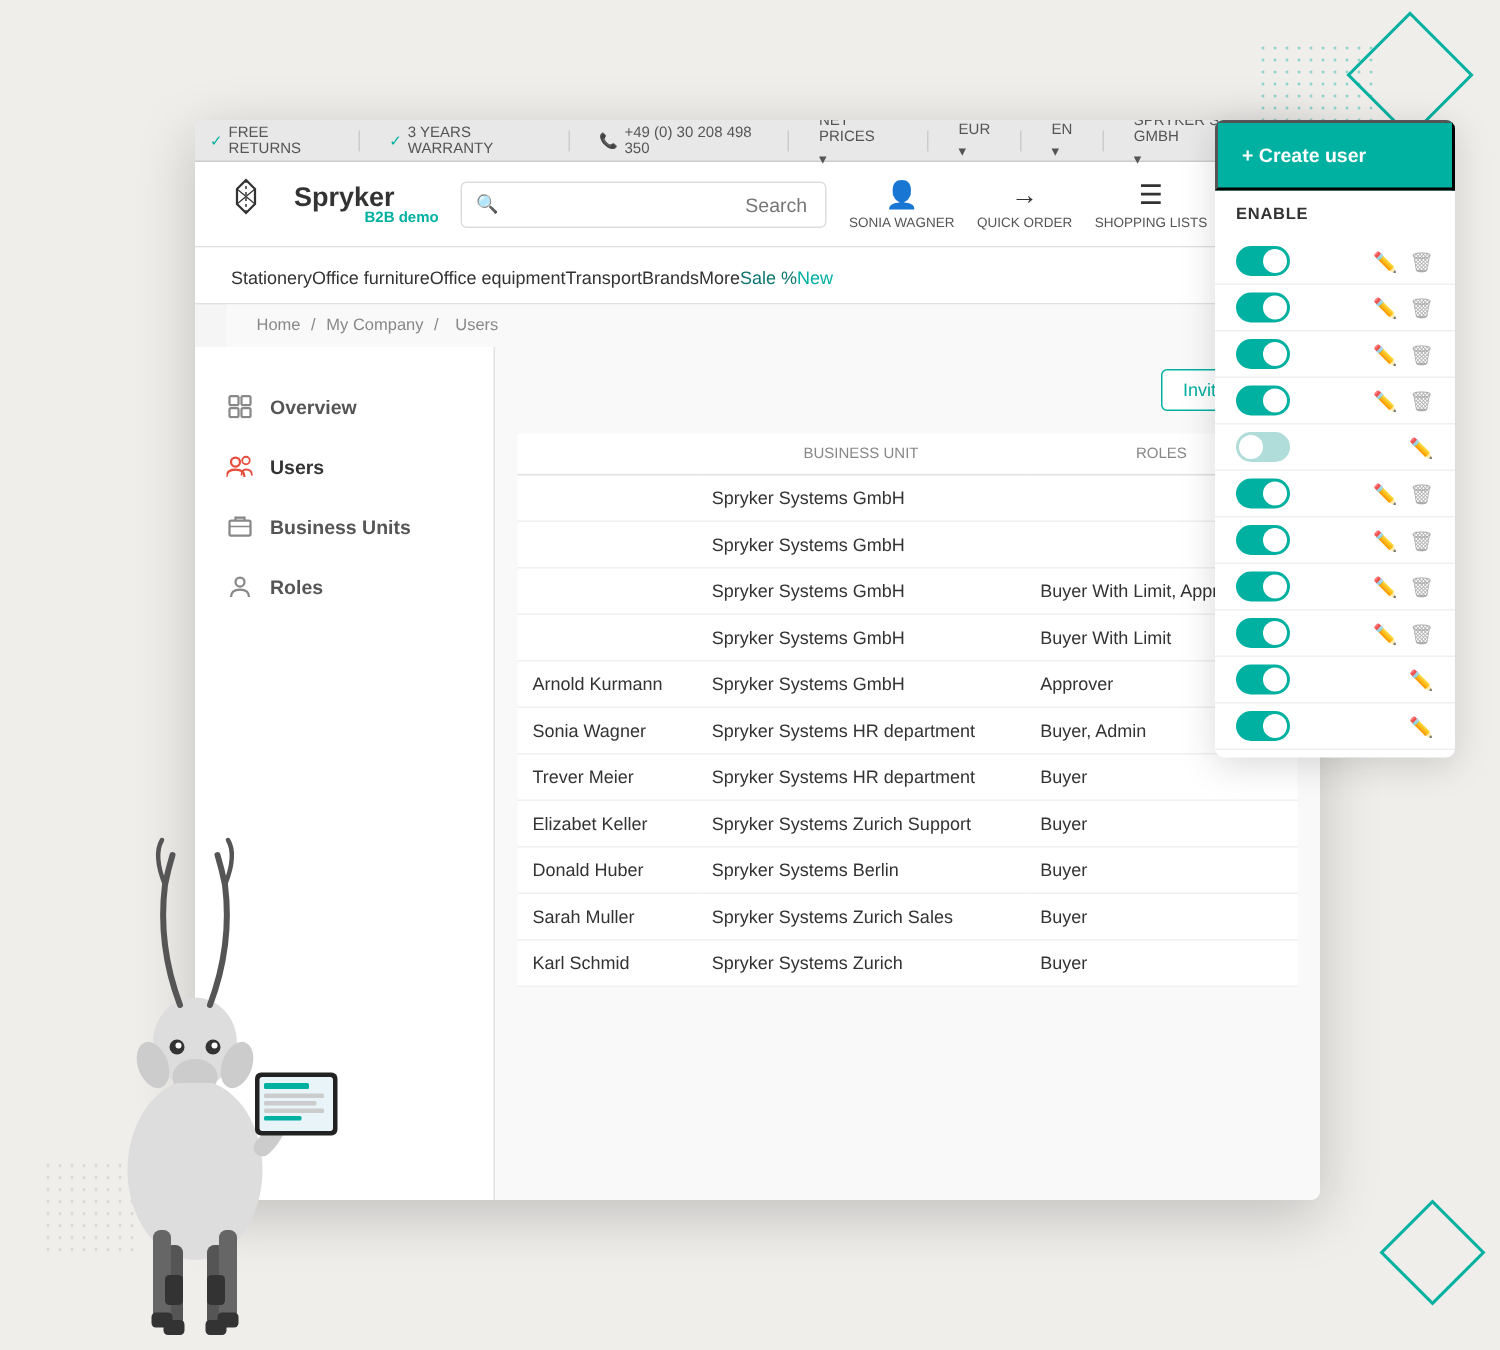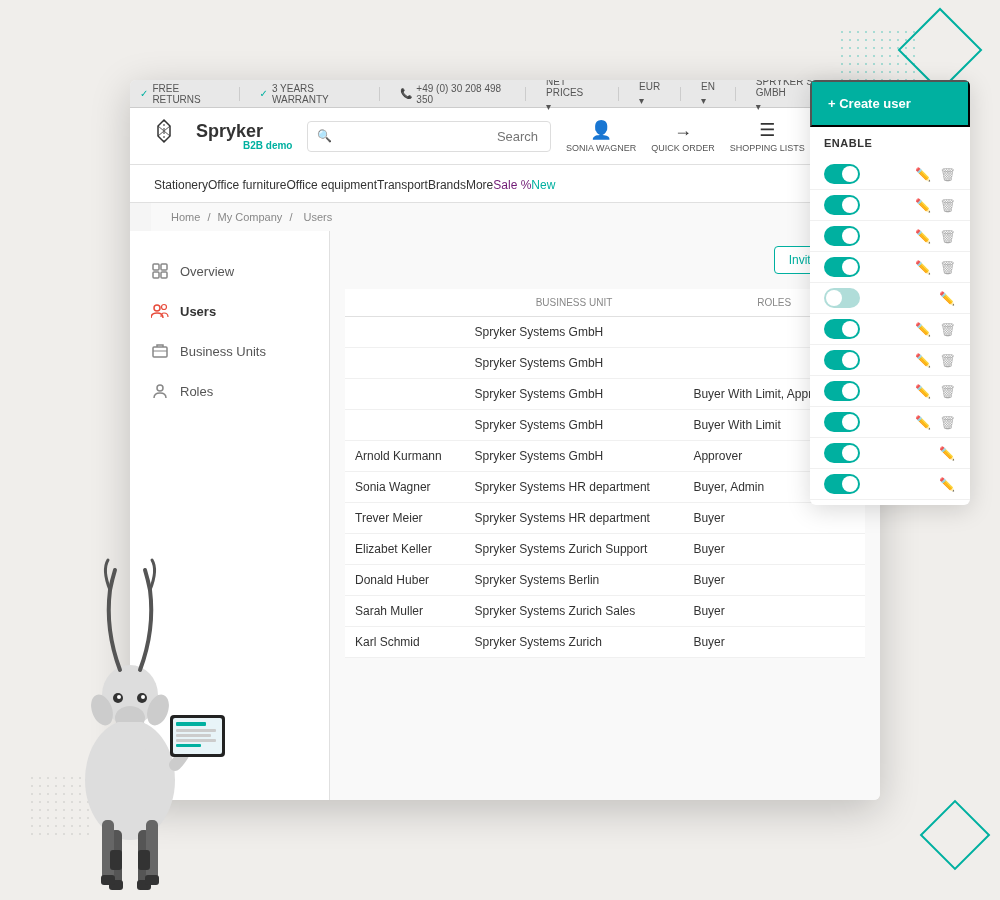--- a/index.html
+++ b/index.html
@@ -181,21 +181,21 @@
       height: 38px;
     }
 
     .nav-item {
       font-size: 12px;
       color: #333;
       cursor: pointer;
       padding: 10px 0;
       white-space: nowrap;
     }
-    .nav-item.sale { color: #701a75; }
+    .nav-item.sale { color: #0f766e; }
     .nav-item.new-item { color: #00b0a0; }
 
     
     .breadcrumb {
       padding: 8px 20px;
       font-size: 11px;
       color: #888;
       background: #f9f9f9;
       margin-left: 21px;
     }
@@ -220,20 +220,21 @@
     }
 
     .sidebar-item {
       display: flex;
       align-items: center;
       gap: 10px;
       padding: 10px 20px;
       cursor: pointer;
       font-size: 13px;
       color: #555;
+      font-weight: bold;
     }
     .sidebar-item.active { color: #333; font-weight: bold; }
 
     .sidebar-icon {
       width: 20px;
       height: 20px;
       display: flex;
       align-items: center;
       justify-content: center;
       font-size: 14px;

